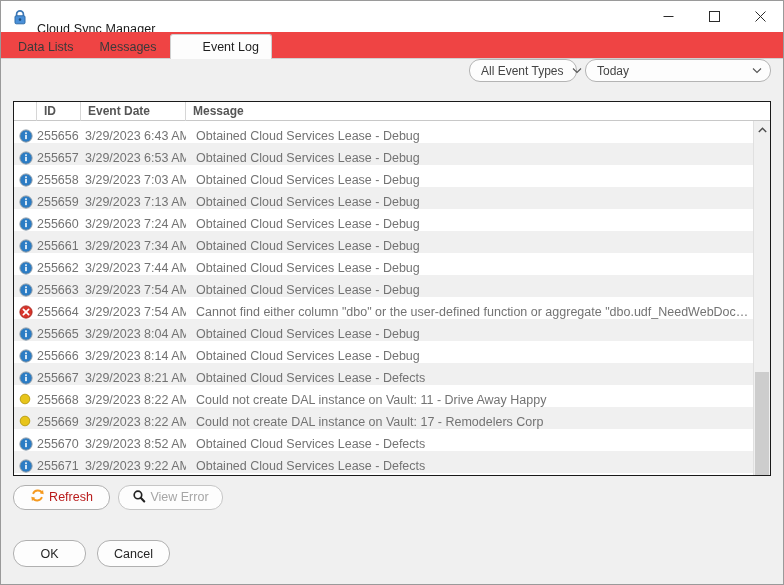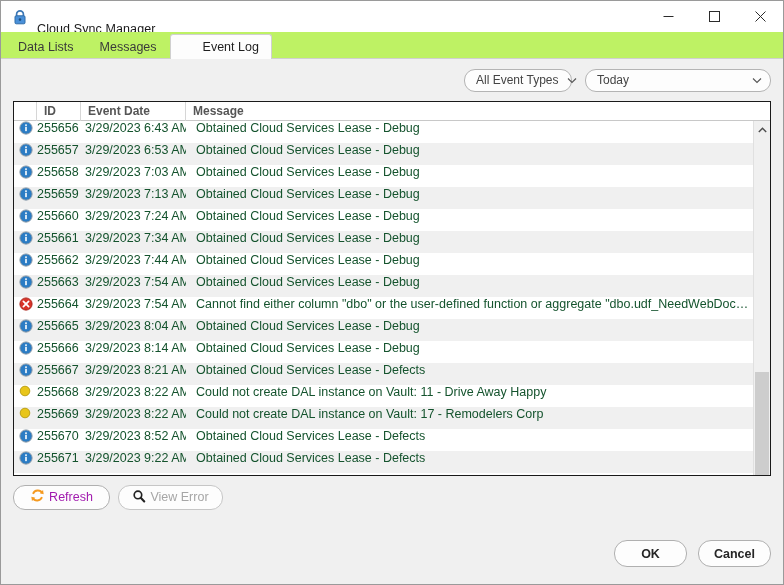--- a/index.html
+++ b/index.html
@@ -42,21 +42,21 @@
   }
   .win-btn {
     width: 46px; height: 31px;
     display: flex; align-items: center; justify-content: center;
     color: #2b2b2b;
   }
 
   
   .tabstrip {
     height: 27px; min-height: 27px;
-    background: #bef264;
+    background: #ef4444;
     display: flex; align-items: flex-end;
     padding-left: 4px;
     border-bottom: 1px solid #d0d0d0;
     position: relative;
   }
   .tab {
     height: 24px;
     padding: 0 12px;
     font-size: 12.5px;
     color: #3a3a3a;
@@ -82,22 +82,22 @@
   
   .content {
     flex: 1;
     padding: 0 12px;
     display: flex; flex-direction: column;
     position: relative;
   }
 
   .filterbar {
     height: 42px; min-height: 42px;
-    display: flex; align-items: center; justify-content: flex-end;
-    gap: 13px;
+    display: flex; justify-content: flex-end;
+    gap: 8px;
   }
   .combo {
     height: 23px;
     background: #fdfdfd;
     border: 1px solid #b4b4b4;
     border-radius: 11px;
     display: flex; align-items: center;
     padding: 0 8px 0 11px;
     font-size: 12px; color: #444;
     position: relative;
@@ -132,22 +132,22 @@
   .hc.c-icon { width: 23px; padding-left: 0; }
   .hc.c-id { width: 44px; }
   .hc.c-date { width: 105px; }
   .hc.c-msg { flex: 1; border-right: none; }
 
   .grid-body-area { flex: 1; display: flex; min-height: 0; }
   .grid-rows { flex: 1; overflow: hidden; }
 
   .row {
     height: 22px;
-    display: flex; align-items: flex-start;
-    font-size: 12.5px; color: #14532d;
+    display: flex; align-items: flex-end;
+    font-size: 12.5px; color: #737373;
     white-space: nowrap;
   }
   .row.alt { background: #f0f0f0; }
   .cell { padding-left: 7px; overflow: hidden; }
   .c-icon { width: 23px; padding-left: 5px; display: flex; align-items: center; }
   .c-id { width: 44px; text-align: right; padding-left: 0; padding-right: 3px; }
   .c-date { width: 105px; padding-left: 4px; }
   .c-msg { flex: 1; padding-left: 10px; text-overflow: ellipsis; }
 
   
@@ -179,32 +179,31 @@
     display: flex; align-items: center; gap: 8px;
   }
   .btn {
     height: 25px;
     border: 1px solid #b0b0b0;
     border-radius: 12px;
     background: #fdfdfd;
     display: inline-flex; align-items: center; justify-content: center;
     gap: 4px;
     padding: 0 13px;
-    font-size: 12.5px; color: #a21caf;
+    font-size: 12.5px; color: #b91c1c;
   }
   .btn.disabled { color: #a6a6a6; border-color: #c6c6c6; align-items: center; }
   #btn-refresh { width: 97px; padding: 0 8px; }
   #btn-view-error { width: 105px; padding: 0 8px; }
 
   .footer {
     flex: 1;
-    display: flex; align-items: flex-start; justify-content: flex-end;
+    display: flex; align-items: flex-start; justify-content: flex-start;
     gap: 11px;
     padding-top: 22px;
-    font-weight: bold;
   }
   .btn-dialog {
     width: 73px; height: 27px;
     border: 1px solid #b0b0b0;
     border-radius: 13px;
     background: #fdfdfd;
     display: inline-flex; align-items: center; justify-content: center;
     font-size: 12.5px; color: #262626;
   }
 </style>

